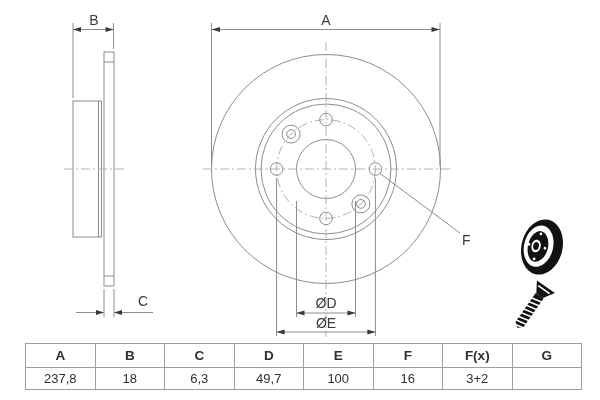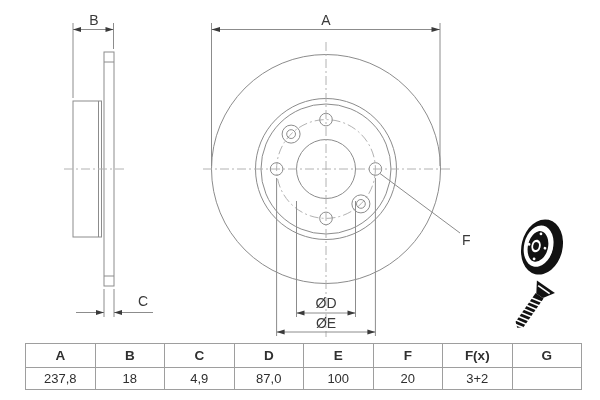--- a/index.html
+++ b/index.html
@@ -151,23 +151,23 @@
       <th>C</th>
       <th>D</th>
       <th>E</th>
       <th>F</th>
       <th>F(x)</th>
       <th>G</th>
     </tr>
     <tr>
       <td>237,8</td>
       <td>18</td>
-      <td>4,9</td>
-      <td>87,0</td>
+      <td>6,3</td>
+      <td>49,7</td>
       <td>100</td>
-      <td>20</td>
+      <td>16</td>
       <td>3+2</td>
       <td></td>
     </tr>
   </tbody>
     </table>
 
 </div>
 
 </body></html>

